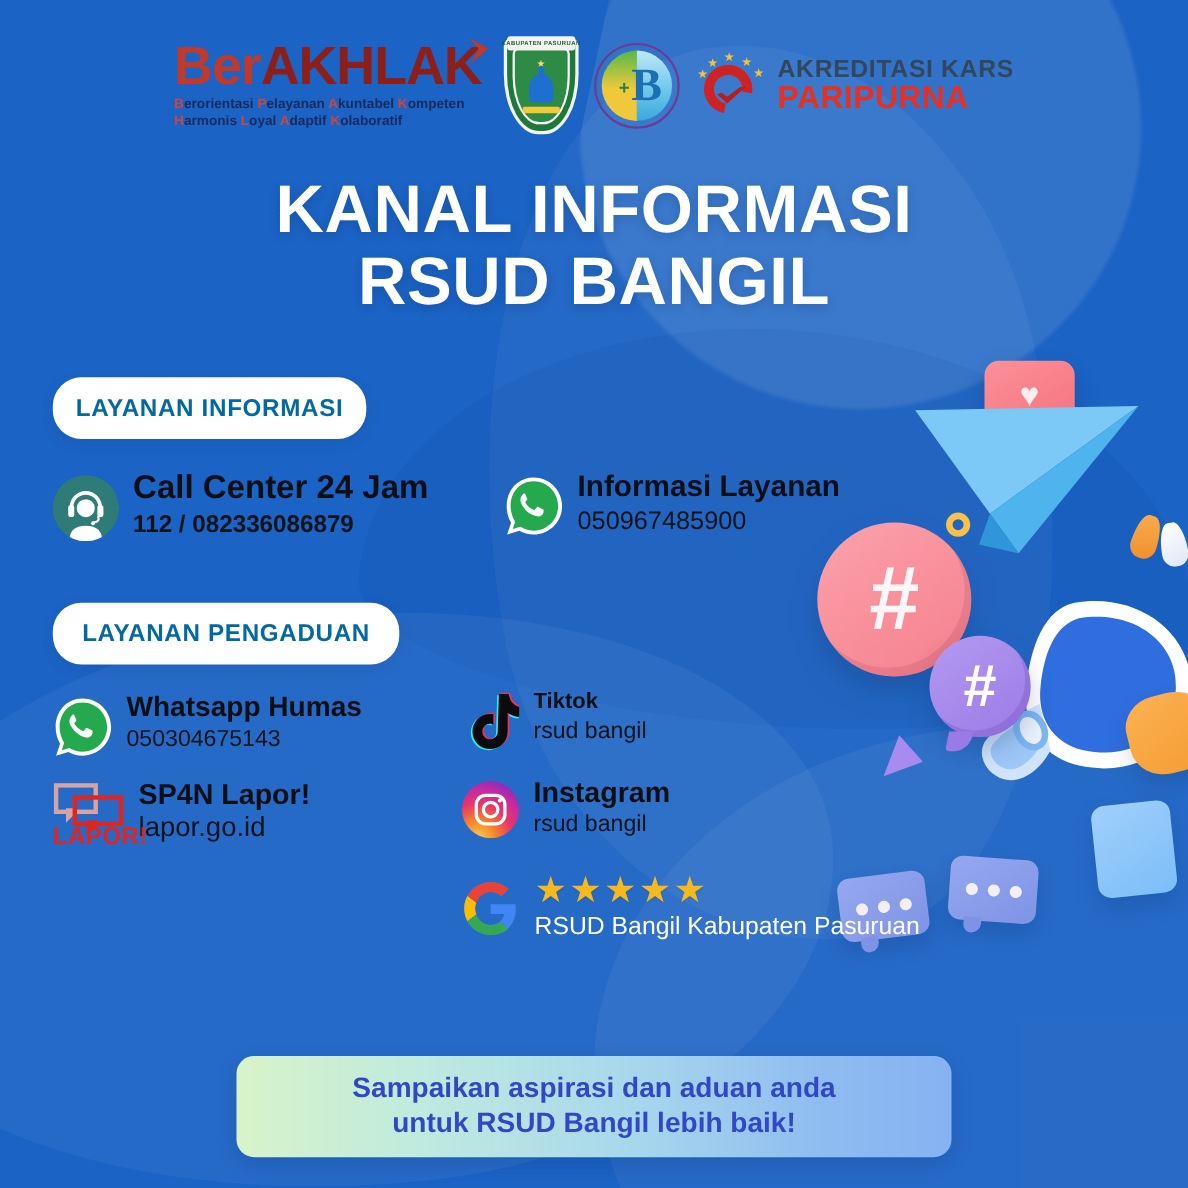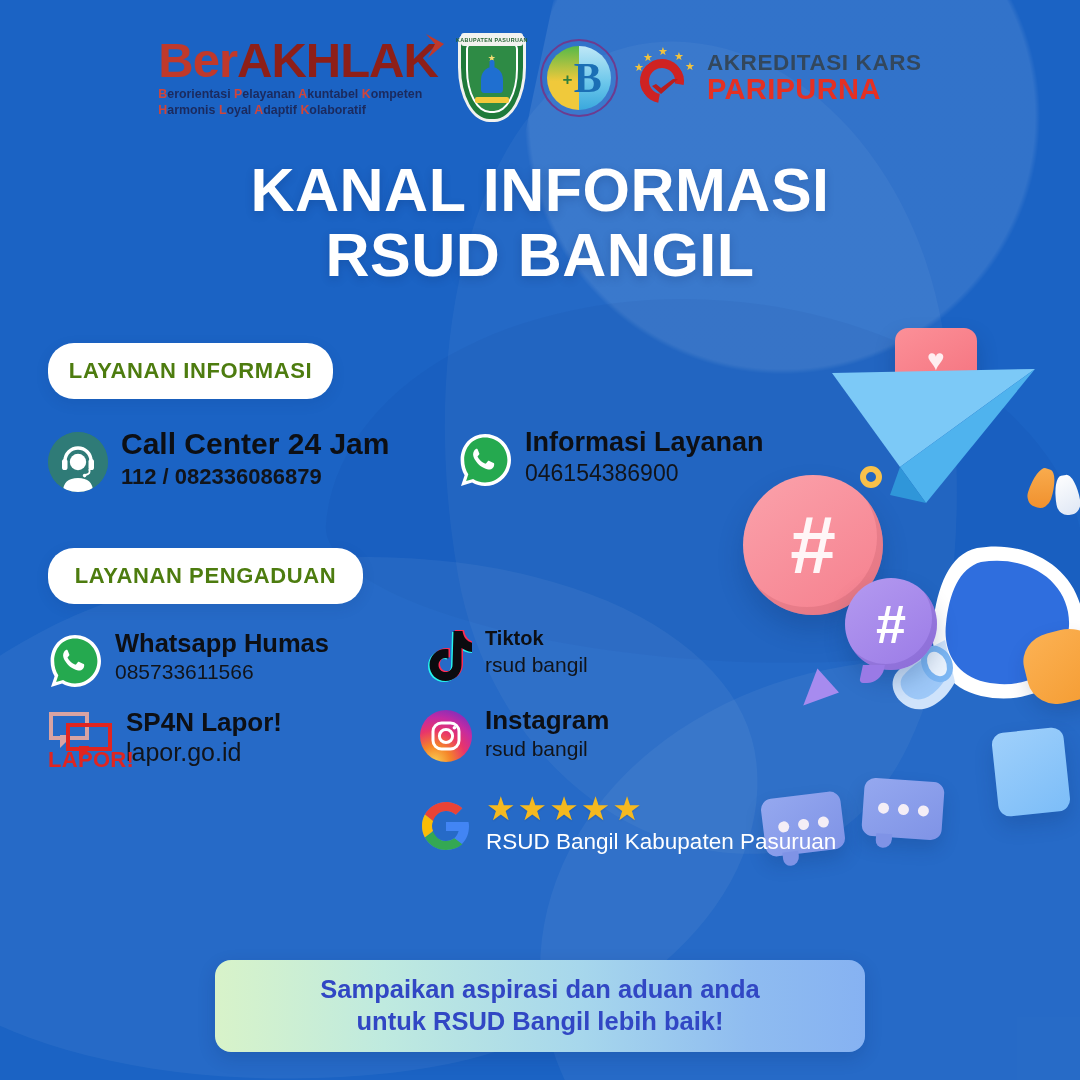--- a/index.html
+++ b/index.html
@@ -135,21 +135,21 @@
     letter-spacing:.5px;
     text-shadow:0 3px 10px rgba(0,30,80,.20);
   }
   #title .l2{display:block;}
 
   
   .pill{
     position:absolute;background:#fff;border-radius:26px;
     box-shadow:0 4px 14px rgba(0,40,90,.10);
     display:flex;align-items:center;justify-content:center;
-    color:#4d7c0f;font-weight:bold;letter-spacing:.6px;
+    color:#0369a1;font-weight:bold;letter-spacing:.6px;
   }
   #pill-info{left:48px;top:343px;width:285px;height:56px;font-size:22px;}
   #pill-aduan{left:48px;top:548px;width:315px;height:56px;font-size:22px;}
 
   
   .entry{position:absolute;display:flex;align-items:flex-start;}
   .entry .ico{flex:0 0 auto;position:relative;}
   .entry .txt{margin-left:13px;}
   .e-title{font-weight:bold;color:#0d0f14;line-height:1.08;white-space:nowrap;}
   .e-sub{color:#11141a;line-height:1.18;white-space:nowrap;}
@@ -414,37 +414,37 @@
   <div class="entry" id="e-info">
     <div class="ico">
       <svg class="wa-ico" viewBox="0 0 54 54">
         <path d="M27 1 C41.4 1 53 12.6 53 27 C53 41.4 41.4 53 27 53 C22.3 53 17.9 51.7 14.1 49.6 L3 53 L6.6 42.2 C4.1 38.1 2.6 32.7 2.6 27 C2.6 12.6 12.6 1 27 1 Z" fill="#fff"></path>
         <path d="M27 4.6 C39.4 4.6 49.4 14.6 49.4 27 C49.4 39.4 39.4 49.4 27 49.4 C22.6 49.4 18.5 48.1 15.1 45.9 L8.1 48 L10.3 41.3 C7.8 37.3 6.2 32.4 6.2 27 C6.2 14.6 14.6 4.6 27 4.6 Z" fill="#25a94f"></path>
         <path d="M19.6 15.4 c-.9 0-1.9.4-2.5 1.2-.8 1-2 2.6-2 5 0 2.5 1.7 5 2 5.4 .3.4 3.4 5.6 8.4 7.8 4.2 1.9 5.4 1.8 6.4 1.7 1.5-.2 3.4-1.5 3.9-3 .5-1.5.5-2.8.3-3.1-.1-.3-.5-.4-1.1-.7l-3.7-1.8c-.5-.2-.9-.3-1.3.2l-1.8 2.2c-.3.4-.7.4-1.2.2-.5-.2-2.3-.9-4.4-2.8-1.6-1.5-2.6-3.2-2.9-3.7-.3-.5 0-.8.2-1l1.3-1.6c.3-.4.2-.8 0-1.2l-1.6-3.9c-.3-.7-.6-.8-1-.9z" fill="#fff"></path>
       </svg>
     </div>
     <div class="txt">
       <div class="e-title">Informasi Layanan</div>
-      <div class="e-sub">046154386900</div>
+      <div class="e-sub">050967485900</div>
     </div>
   </div>
 
   <div class="pill" id="pill-aduan">LAYANAN PENGADUAN</div>
 
   <div class="entry" id="e-wa">
     <div class="ico">
       <svg class="wa-ico" viewBox="0 0 54 54">
         <path d="M27 1 C41.4 1 53 12.6 53 27 C53 41.4 41.4 53 27 53 C22.3 53 17.9 51.7 14.1 49.6 L3 53 L6.6 42.2 C4.1 38.1 2.6 32.7 2.6 27 C2.6 12.6 12.6 1 27 1 Z" fill="#fff"></path>
         <path d="M27 4.6 C39.4 4.6 49.4 14.6 49.4 27 C49.4 39.4 39.4 49.4 27 49.4 C22.6 49.4 18.5 48.1 15.1 45.9 L8.1 48 L10.3 41.3 C7.8 37.3 6.2 32.4 6.2 27 C6.2 14.6 14.6 4.6 27 4.6 Z" fill="#25a94f"></path>
         <path d="M19.6 15.4 c-.9 0-1.9.4-2.5 1.2-.8 1-2 2.6-2 5 0 2.5 1.7 5 2 5.4 .3.4 3.4 5.6 8.4 7.8 4.2 1.9 5.4 1.8 6.4 1.7 1.5-.2 3.4-1.5 3.9-3 .5-1.5.5-2.8.3-3.1-.1-.3-.5-.4-1.1-.7l-3.7-1.8c-.5-.2-.9-.3-1.3.2l-1.8 2.2c-.3.4-.7.4-1.2.2-.5-.2-2.3-.9-4.4-2.8-1.6-1.5-2.6-3.2-2.9-3.7-.3-.5 0-.8.2-1l1.3-1.6c.3-.4.2-.8 0-1.2l-1.6-3.9c-.3-.7-.6-.8-1-.9z" fill="#fff"></path>
       </svg>
     </div>
     <div class="txt">
       <div class="e-title">Whatsapp Humas</div>
-      <div class="e-sub">085733611566</div>
+      <div class="e-sub">050304675143</div>
     </div>
   </div>
 
   <div class="entry" id="e-lapor">
     <div class="ico">
       <div class="lapor">
         <div class="bub1"></div>
         <div class="bub2"></div>
         <div class="ltxt">LAPOR!</div>
       </div>

